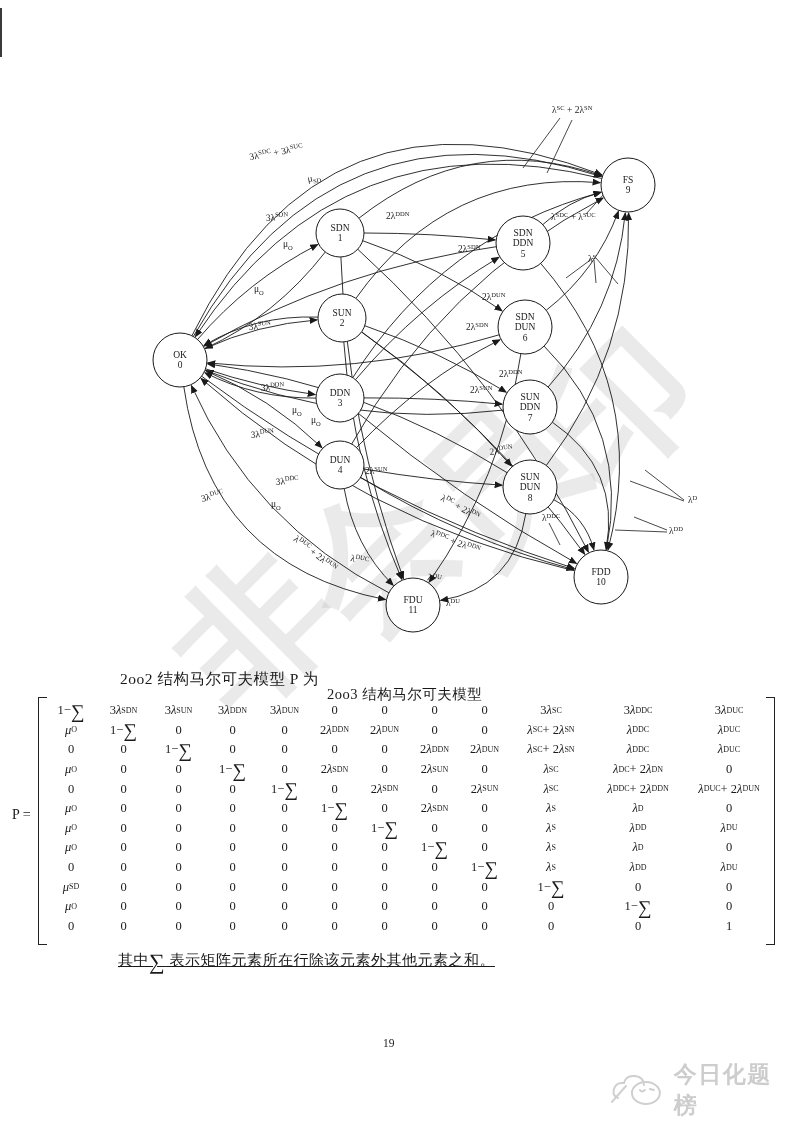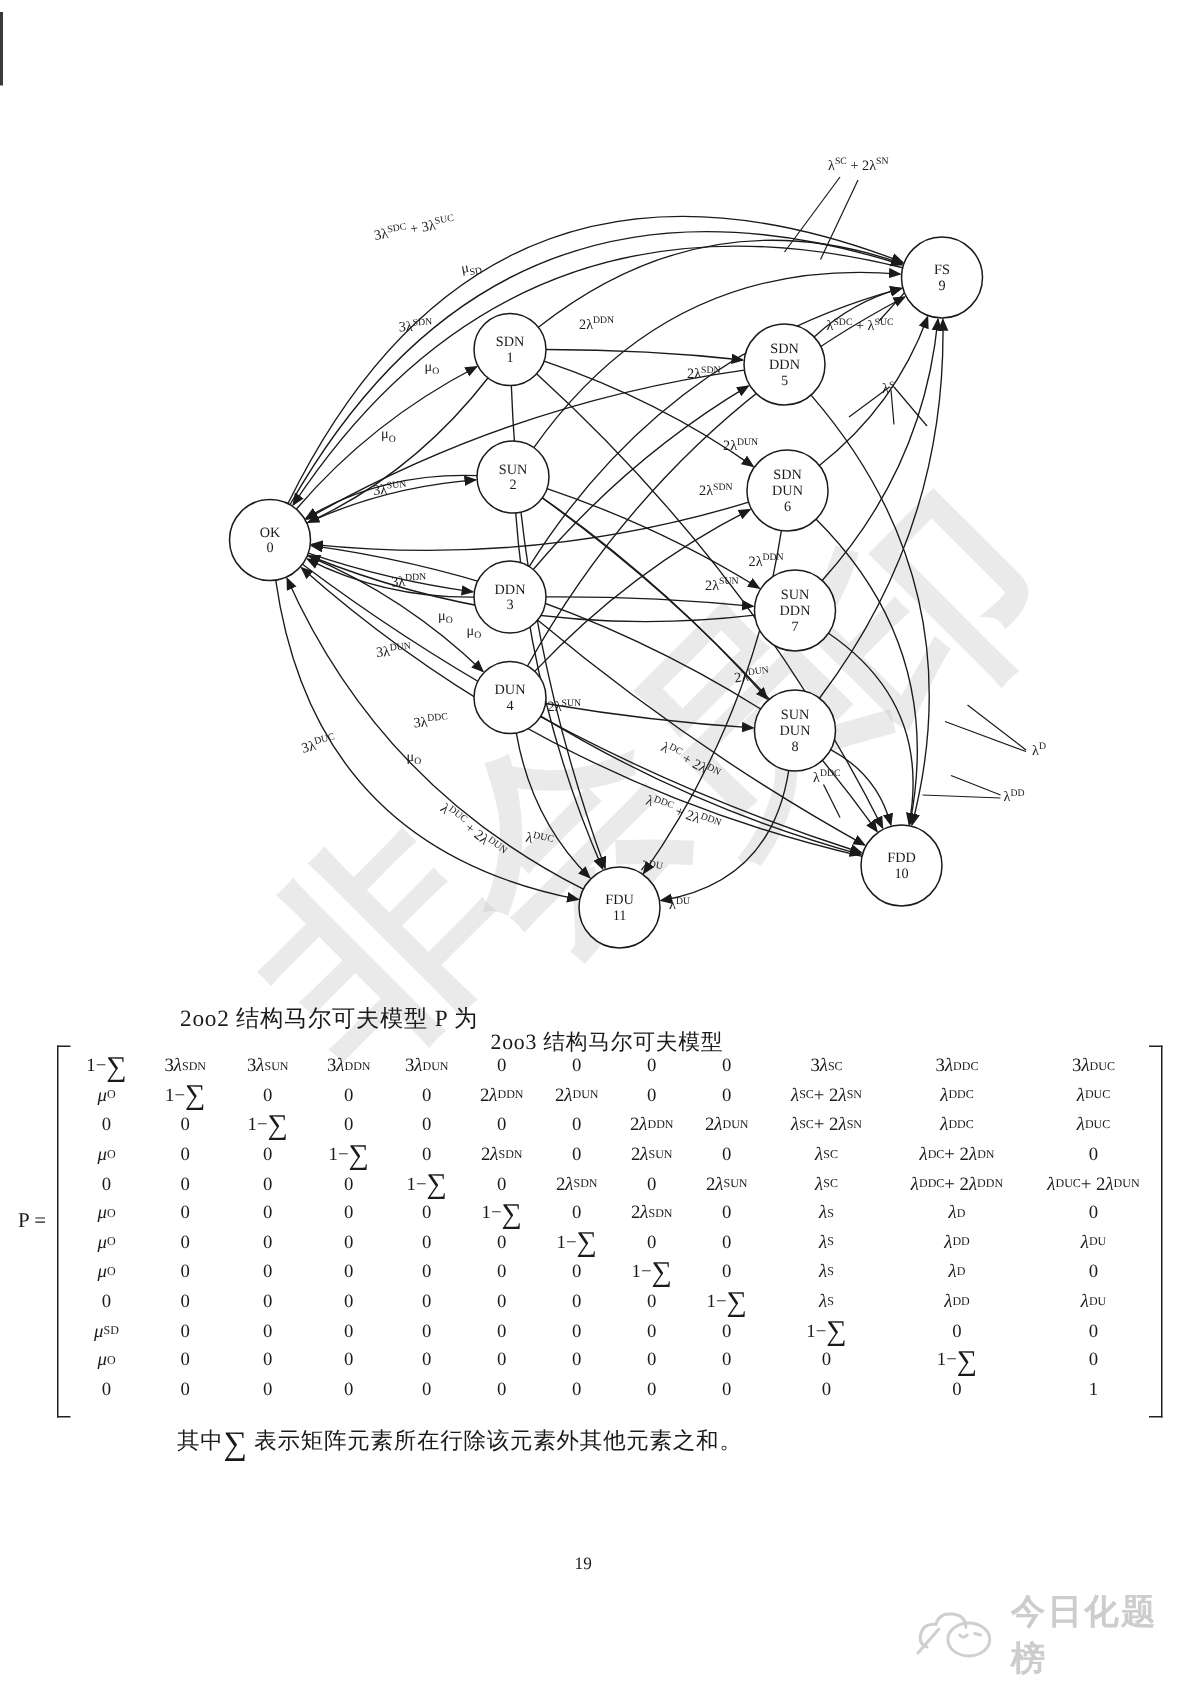--- a/index.html
+++ b/index.html
@@ -17,21 +17,21 @@
   .bracket{width:8px;height:246px;top:697px;}
   #bracket-left{left:38px;border-left:1.6px solid #222;border-top:1.6px solid #222;border-bottom:1.6px solid #222;}
   #bracket-right{left:766px;border-right:1.6px solid #222;border-top:1.6px solid #222;border-bottom:1.6px solid #222;}
   #matrix-grid{left:46px;top:701px;display:grid;
        grid-template-columns:50px 55px 55px 53px 51px 49px 51px 49px 51px 82px 92px 90px;
        grid-auto-rows:19.6px;}
   .mcell{display:flex;align-items:center;justify-content:center;font-size:12.5px;white-space:nowrap;}
   .mcell i{font-style:italic;}
   .mcell sup,.mcell sub{font-size:8px;line-height:0;}
   .sg{font-size:19px;line-height:0;position:relative;top:1px;font-style:normal;}
-  #matrix-note{left:118px;top:951px;font-size:15px;letter-spacing:0.5px;}
+  #matrix-note{left:118px;top:951px;font-size:15px;letter-spacing:0.5px;text-decoration:underline;}
   #matrix-note .sg{font-size:22px;top:4px;}
   #page-number{left:383px;top:1037px;font-size:11.5px;text-align:center;}
   #footer-logo{left:606px;top:1066px;width:190px;height:48px;display:flex;align-items:center;}
   #brand-text{font-size:23px;font-weight:bold;letter-spacing:1.5px;color:#cdcdcd;
        font-family:"DejaVu Sans","Liberation Sans",sans-serif;margin-left:6px;}
   svg text{fill:#1a1a1a;}
 </style>
 </head>
 <body>
 

